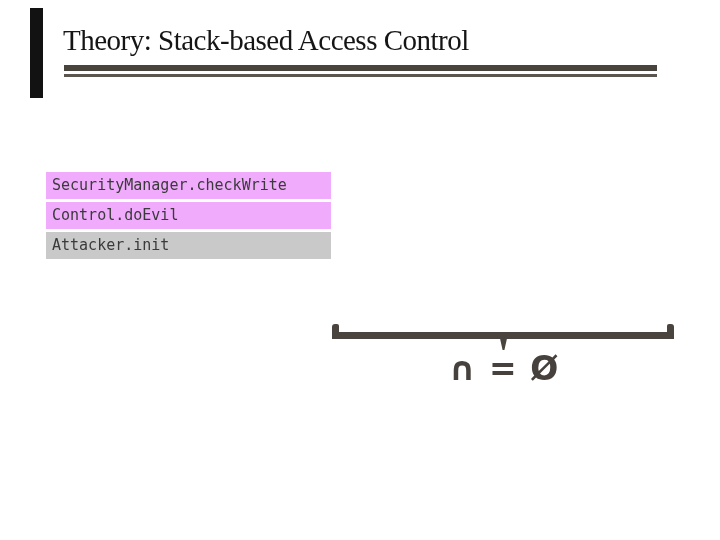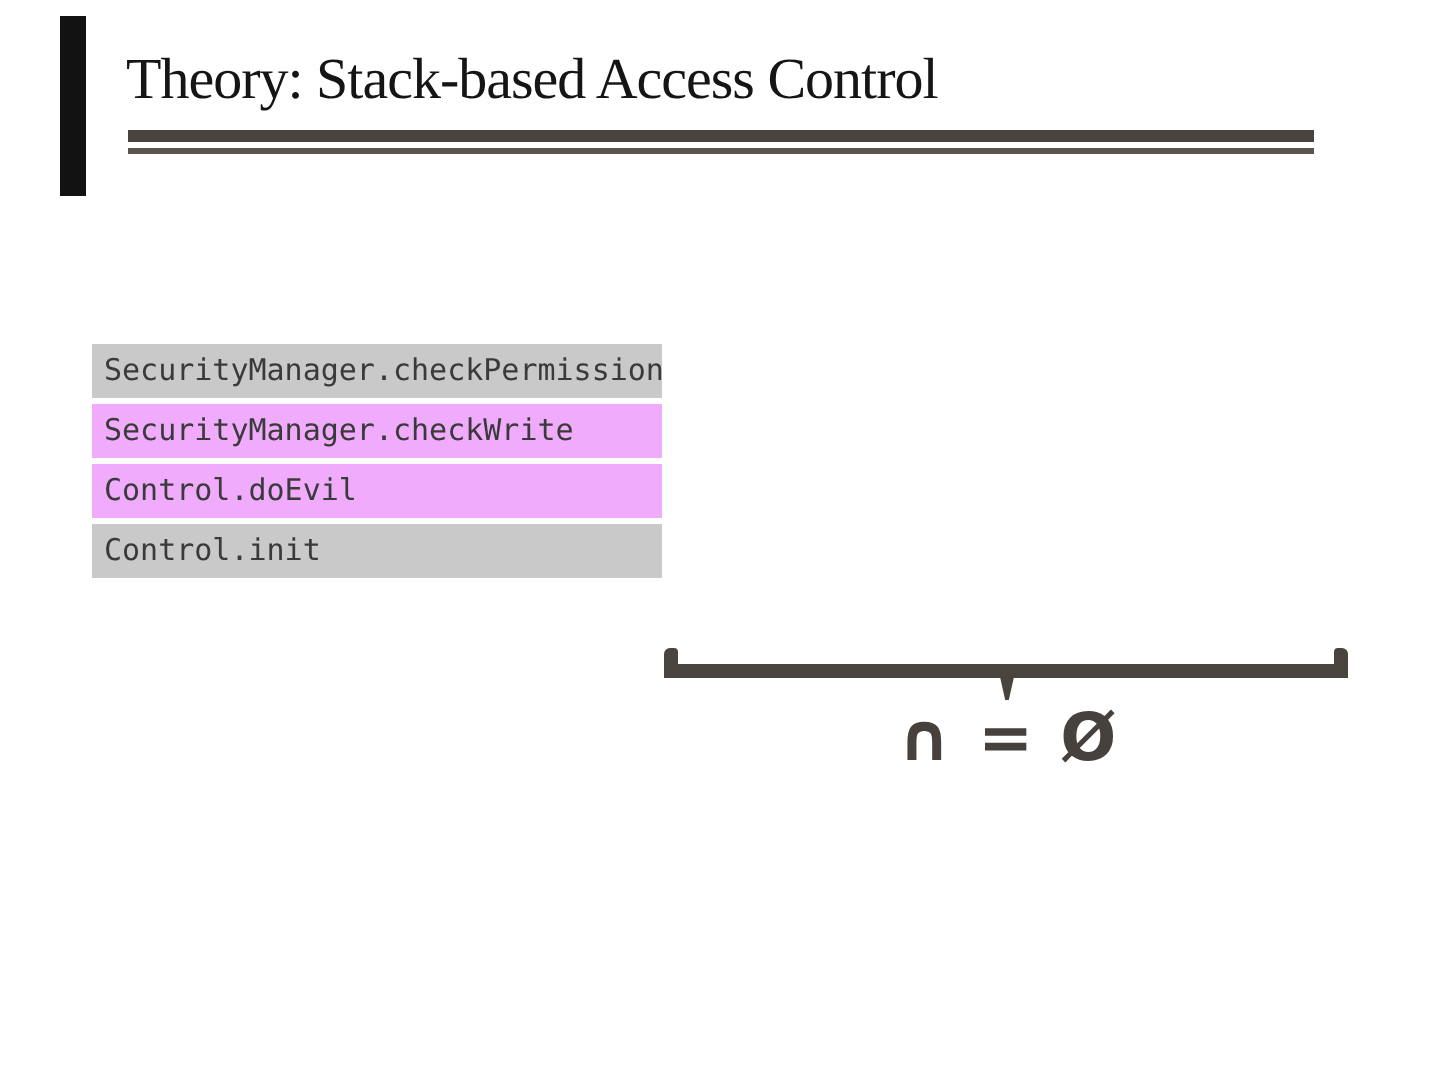--- a/index.html
+++ b/index.html
@@ -101,24 +101,23 @@
 <div class="slide">
 
   <div class="corner-mark"></div>
 
   <div class="slide-title">Theory: Stack-based Access Control</div>
 
   <div class="rule-thick"></div>
   <div class="rule-thin"></div>
 
   <div class="call-stack">
-    <div class="stack-frame shade-dark">SecurityManager.checkPermission</div>
     <div class="stack-frame shade-light">SecurityManager.checkWrite</div>
     <div class="stack-frame shade-light">Control.doEvil</div>
-    <div class="stack-frame shade-dark">Control.init</div>
+    <div class="stack-frame shade-dark">Attacker.init</div>
   </div>
 
   <div class="brace-bar"></div>
   <div class="brace-end left"></div>
   <div class="brace-end right"></div>
   <div class="brace-pointer"></div>
 
   <div class="intersection-formula">∩ = Ø</div>
 
 </div>

